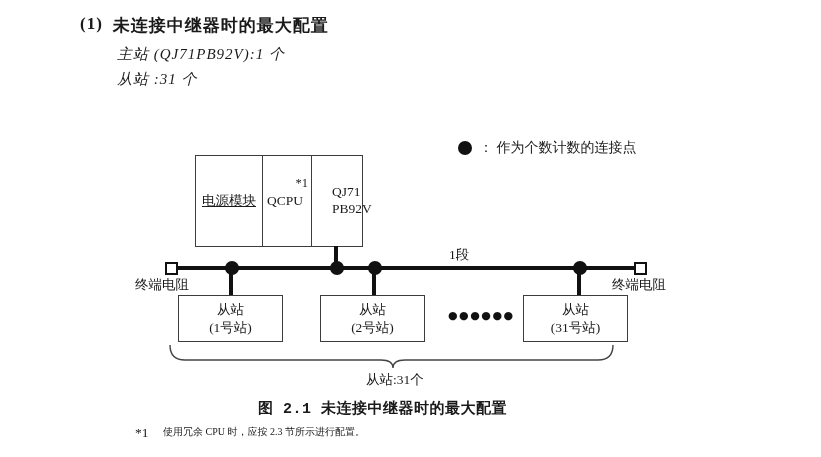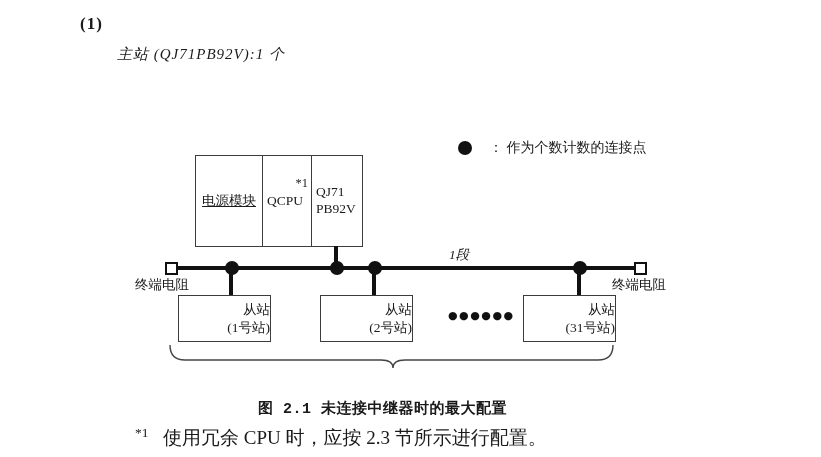--- a/index.html
+++ b/index.html
@@ -22,67 +22,69 @@
   .master-box{
     left:195px;top:155px;width:168px;height:92px;
     border:1.5px solid #3c3c3c;box-sizing:border-box;
     display:flex;background:#fff;
   }
   .cell{box-sizing:border-box;display:flex;flex-direction:column;justify-content:center;font-size:13.5px;}
   .cell + .cell{border-left:1.5px solid #3c3c3c;}
   .cell.power{flex:0 0 66px;align-items:center;text-decoration:underline;}
   .cell.cpu{flex:0 0 49px;position:relative;align-items:flex-start;padding-left:4px;}
   .cpu-marker{position:absolute;top:20px;right:3px;font-size:12.5px;}
-  .cell.pb{flex:1;align-items:flex-start;padding-left:4px;line-height:1.25;}
+  .cell.pb{flex:1;align-items:flex-start;padding-left:20px;line-height:1.25;}
   
-  .legend{left:458px;top:139px;display:flex;align-items:center;gap:17px;font-size:14px;}
+  .legend{left:458px;top:139px;display:flex;align-items:center;gap:7px;font-size:14px;}
   .legend-dot{width:14px;height:14px;border-radius:50%;background:#111111;}
   
   .bus{left:176px;top:266px;width:460px;height:4px;background:#111111;}
   .tsquare{width:13px;height:13px;border:2px solid #111111;background:#ffffff;box-sizing:border-box;top:262px;}
   .tsq-left{left:165px;}
   .tsq-right{left:634px;}
   .tlabel{top:276px;font-size:13.5px;}
   .tlabel-left{left:135px;}
   .tlabel-right{left:612px;}
-  .segment{left:449px;top:246px;font-size:13.5px;font-style:italic;}
+  .segment{left:449px;top:246px;font-size:13.5px;}
   .cdot{width:14px;height:14px;border-radius:50%;background:#111111;top:261px;}
   .drop{width:4px;background:#111111;}
   .drop-master{left:334px;top:246px;height:22px;}
   .drop-s1{left:229px;top:269px;height:26px;}
   .drop-s2{left:372px;top:269px;height:26px;}
   .drop-s31{left:577px;top:269px;height:26px;}
   
   .slave{
-    width:93px;height:47px;top:295px;
+    width:105px;height:47px;top:295px;
     border:1.5px solid #3c3c3c;box-sizing:border-box;background:#fff;
-    display:flex;flex-direction:column;align-items:flex-end;justify-content:center;
+    display:flex;flex-direction:column;align-items:center;justify-content:center;
     font-size:13.5px;line-height:1.3;
   }
   .slave1{left:178px;}
   .slave2{left:320px;}
   .slave31{left:523px;}
   .ellipsis{left:448px;top:309px;font-size:11px;letter-spacing:1.5px;color:#111;font-family:"DejaVu Sans",sans-serif;}
   
   .brace{left:165px;top:343px;}
   .brace-label{left:345px;top:371px;width:100px;text-align:center;font-size:13.5px;}
   
   .caption{left:258px;top:399px;font-size:15px;font-weight:bold;letter-spacing:0.5px;font-family:Liberation Mono, monospace;}
   .fn-marker{left:135px;top:425px;font-size:13.5px;}
-  .fn-text{left:163px;top:425px;font-size:19px;}
+  .fn-text{left:163px;top:425px;font-size:10px;}
 </style>
 </head>
 <body>
 
 <div class="page">
 
   <div class="abs heading">
     <span>(1)</span>
+    <span>未连接中继器时的最大配置</span>
   </div>
   <div class="abs subline l1">主站 (QJ71PB92V):1 个</div>
+  <div class="abs subline l2">从站 :31 个</div>
 
   <div class="abs master-box">
     <div class="cell power">
       <span>电源模块</span>
     </div>
     <div class="cell cpu">
       <span class="cpu-marker">*1</span>
       <span>QCPU</span>
     </div>
     <div class="cell pb">
@@ -123,18 +125,19 @@
   </div>
   <div class="abs ellipsis">●●●●●●</div>
   <div class="abs slave slave31">
     <span>从站</span>
     <span>(31号站)</span>
   </div>
 
   <svg class="abs brace" width="455" height="28" viewBox="0 0 455 28">
     <path d="M 5,2 Q 5,17 20,17 L 216,17 Q 228,17 228,25 Q 228,17 240,17 L 433,17 Q 448,17 448,2" fill="none" stroke="#444444" stroke-width="1.4"></path>
   </svg>
+  <div class="abs brace-label">从站:31个</div>
 
   <div class="abs caption">图 2.1 未连接中继器时的最大配置</div>
   <div class="abs fn-marker">*1</div>
   <div class="abs fn-text">使用冗余 CPU 时，应按 2.3 节所示进行配置。</div>
 
 </div>
 
 </body></html>

